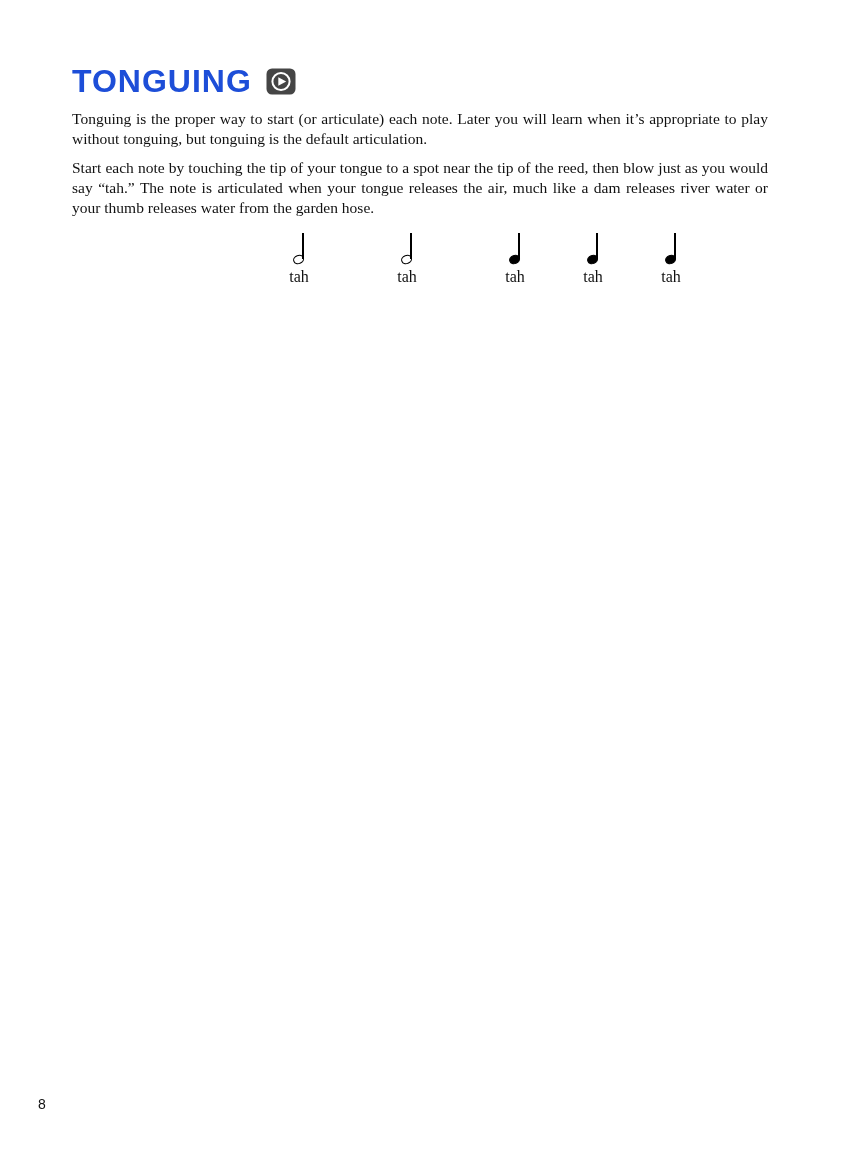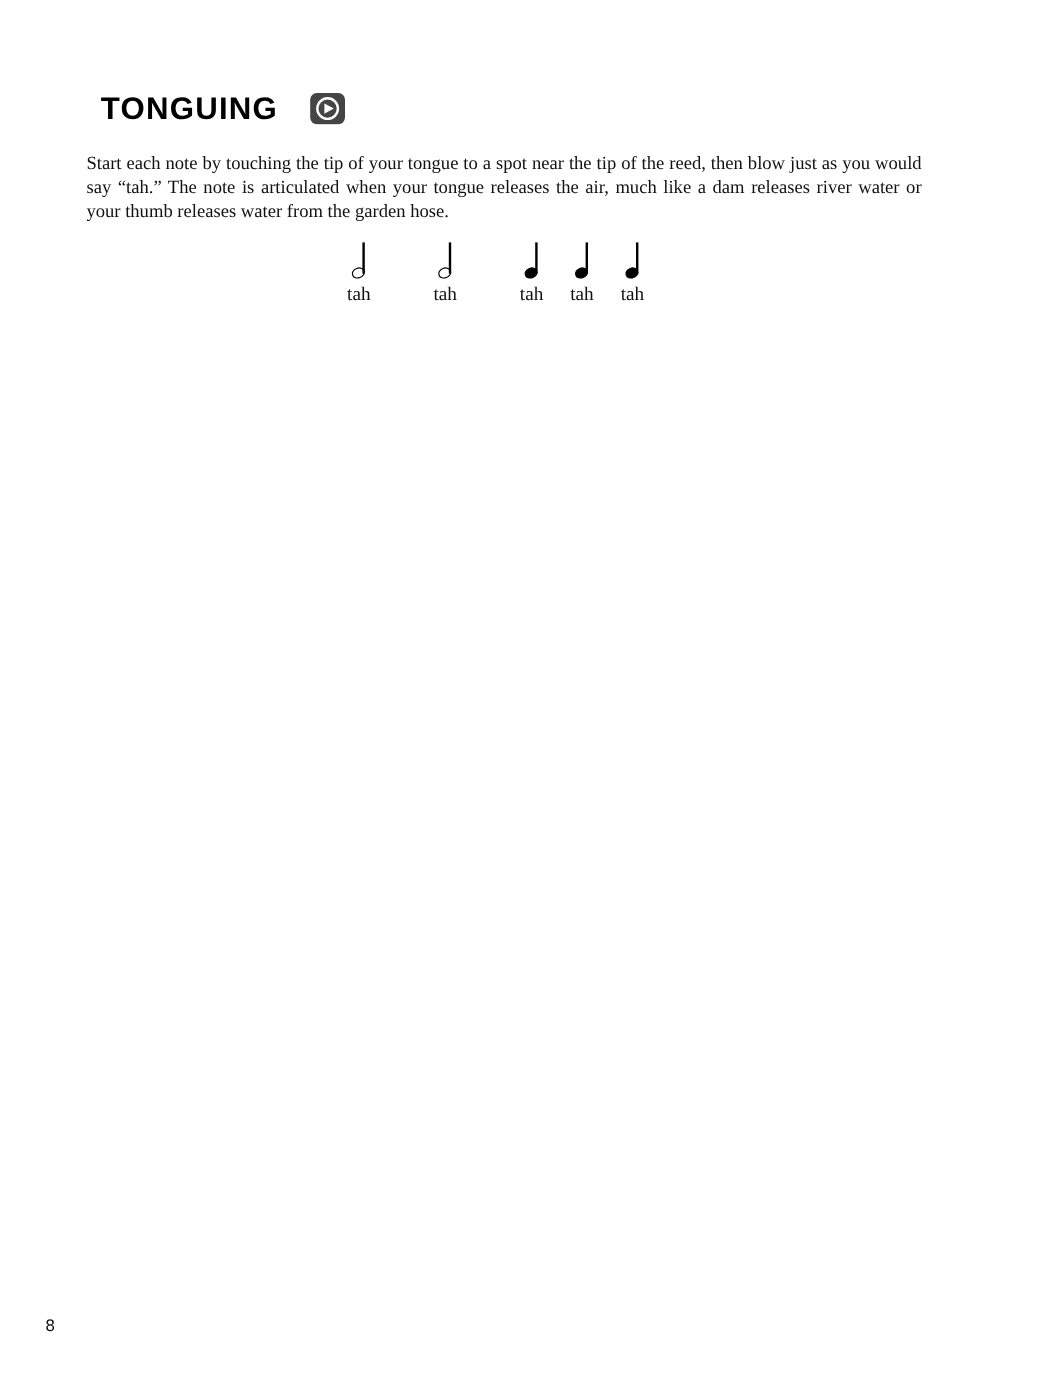--- a/index.html
+++ b/index.html
@@ -23,45 +23,46 @@
   .content {
     padding: 64px 96px 0 72px;
   }
   .heading-row {
     display: flex;
     align-items: center;
     gap: 14px;
     margin: 0 0 10px 0;
   }
   .section-title {
-    margin: 12px;
+    margin: 0;
     font-family: "Liberation Sans", sans-serif;
-    font-size: 26px;
+    font-size: 32px;
     font-weight: 600;
     letter-spacing: 1px;
-    color: #000000;
+    color: #1d4ed8;
     line-height: 1.1;
   }
   .video-icon {
     display: inline-flex;
     align-items: center;
     justify-content: center;
     line-height: 0;
   }
   .content p {
     margin: 0 0 9px 0;
     font-size: 15.5px;
     line-height: 20px;
     text-align: justify;
     color: #111111;
   }
   .music-example {
     display: flex;
     margin-top: 14px;
     margin-left: 206px;
+    gap: 36px;
   }
   .note-col {
     width: 42px;
     display: flex;
     flex-direction: column;
     align-items: center;
   }
   .note-col:nth-child(1),
   .note-col:nth-child(2) {
     margin-right: 30px;
@@ -120,20 +121,21 @@
       <h1 class="section-title">TONGUING</h1>
       <span class="video-icon">
         <svg width="30" height="27" viewBox="0 0 30 27" aria-hidden="true">
           <rect x="0.5" y="0.5" width="29" height="26" rx="5.5" fill="#454545"></rect>
           <circle cx="15" cy="13.5" r="8.6" fill="none" stroke="#ffffff" stroke-width="2"></circle>
           <path d="M12.3 9.3 L20.2 13.5 L12.3 17.7 Z" fill="#ffffff"></path>
         </svg>
       </span>
     </div>
 
+    <p>Tonguing is the proper way to start (or articulate) each note. Later you will learn when it’s appropriate to play without tonguing, but tonguing is the default articulation.</p>
     <p>Start each note by touching the tip of your tongue to a spot near the tip of the reed, then blow just as you would say “tah.” The note is articulated when your tongue releases the air, much like a dam releases river water or your thumb releases water from the garden hose.</p>
 
     <div class="music-example">
         <div class="note-col">
     <div class="note half">
       <span class="stem"></span>
       <span class="notehead"></span>
     </div>
     <div class="syllable">tah</div>
   </div>

